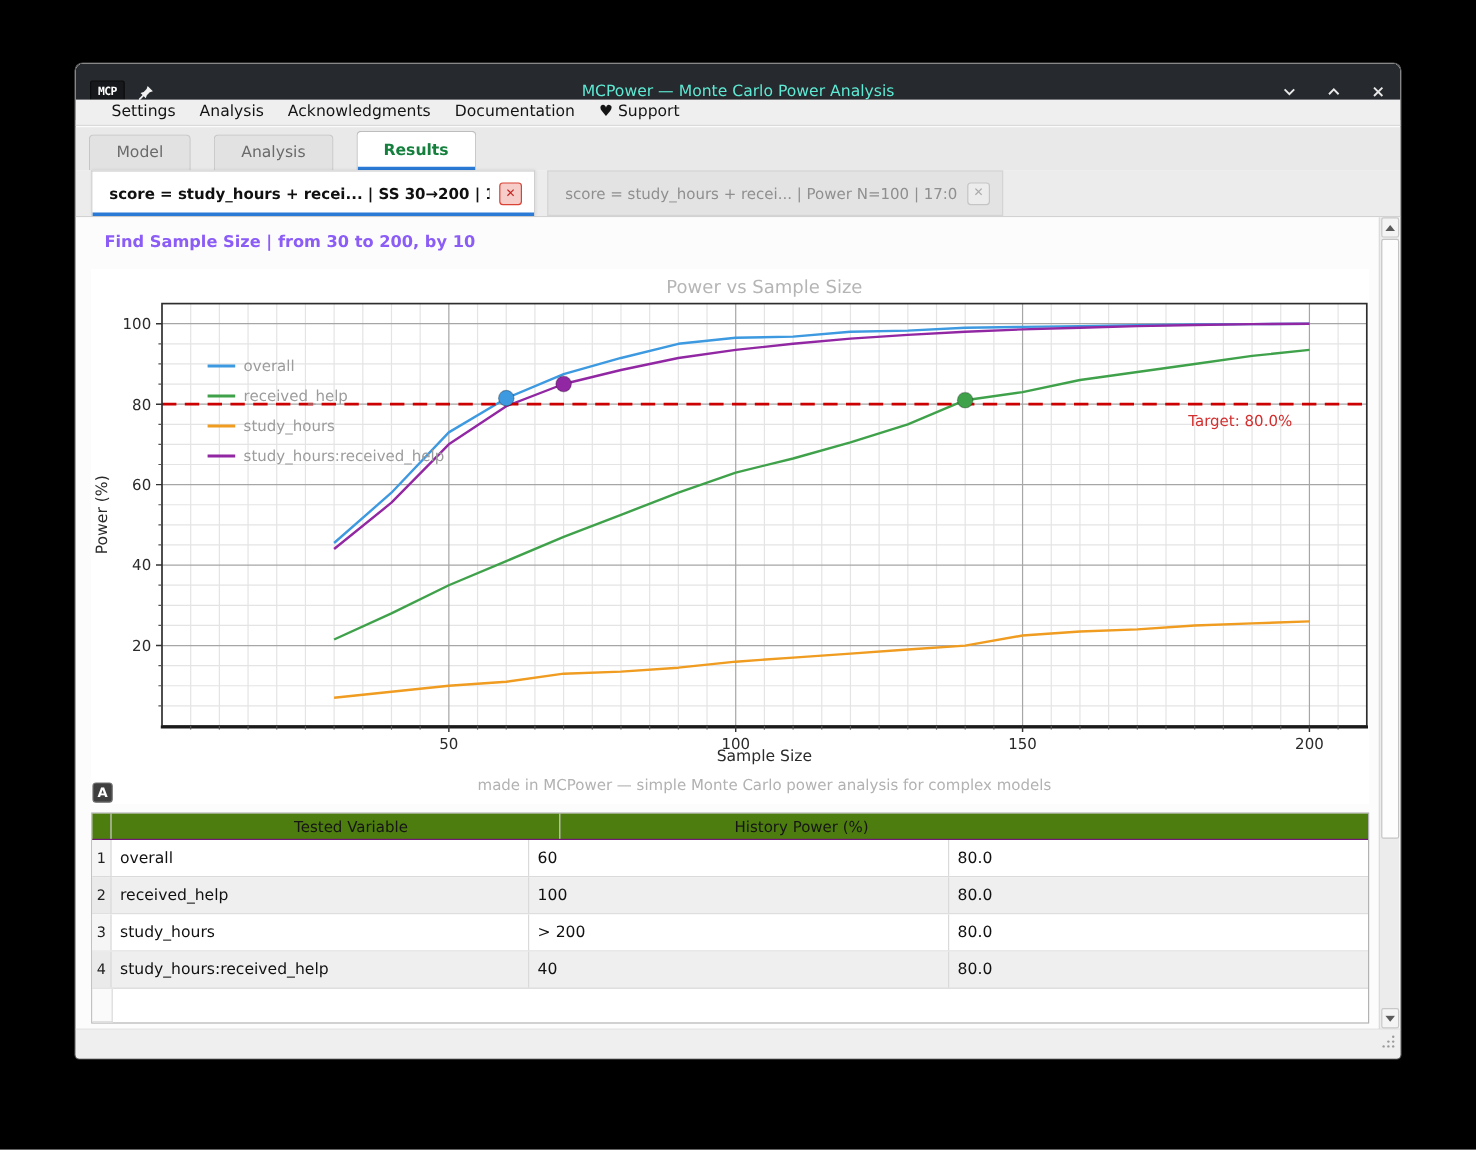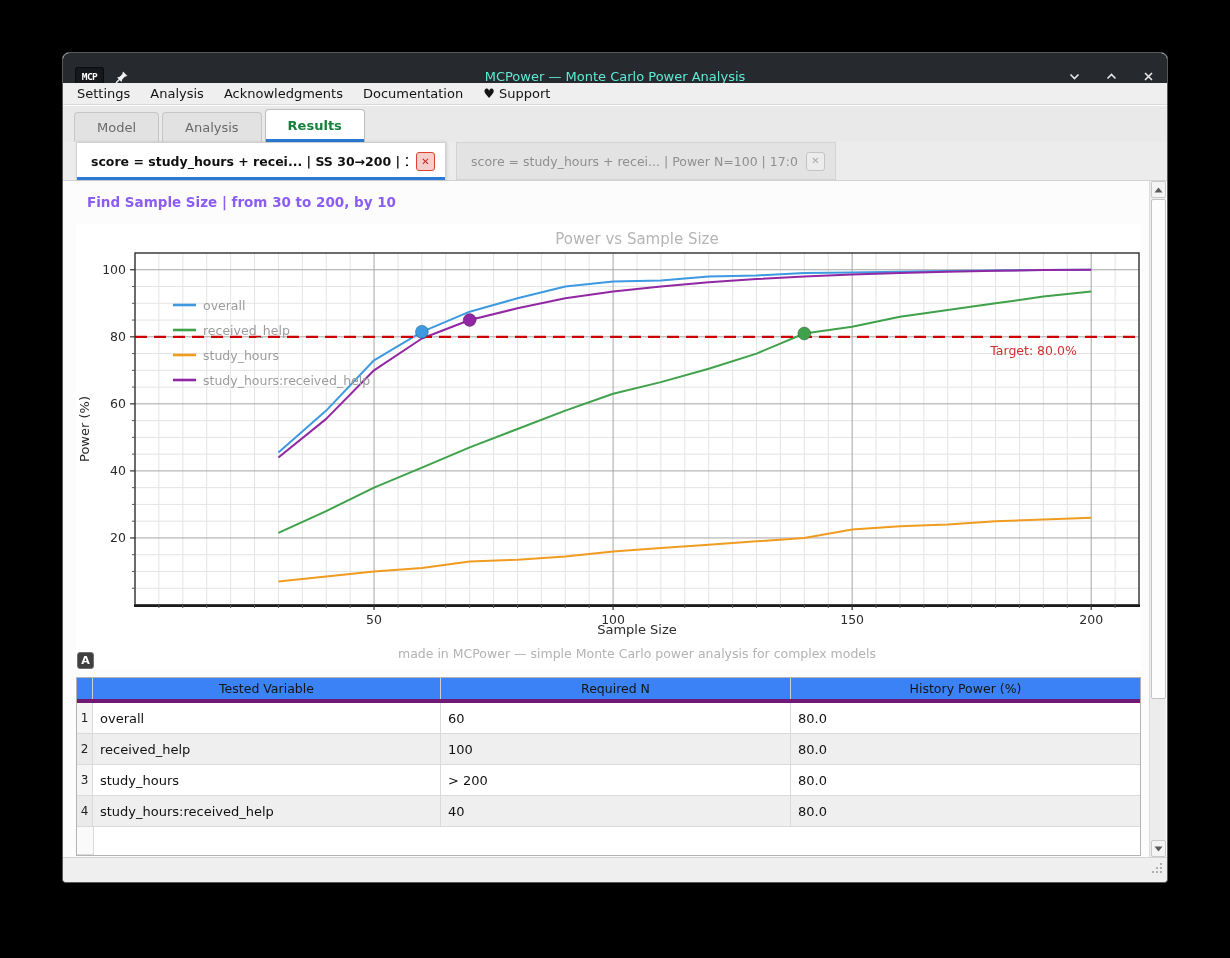--- a/index.html
+++ b/index.html
@@ -27,30 +27,30 @@
   }
   .pin{margin-left:11px;display:flex;align-items:center;}
   .win-title{
     position:absolute;left:0;right:0;text-align:center;color:#5eead4;font-size:13px;pointer-events:none;
   }
   .controls{margin-left:auto;display:flex;gap:24px;align-items:center;z-index:2;}
   .wbtn{display:flex;align-items:center;justify-content:center;cursor:pointer;}
   
   .menubar{
     position:absolute;left:0;top:30px;right:0;height:22px;background:#efefef;
-    border-bottom:1px solid #dadada;display:flex;align-items:flex-start;padding-left:4px;box-sizing:border-box;
+    border-bottom:1px solid #dadada;display:flex;align-items:flex-start;padding-left:20px;box-sizing:border-box;
   }
   .menu-item{font-size:13px;color:#141414;padding:0 10px;line-height:21px;cursor:default;}
   
   .tabbar{
     position:absolute;left:0;top:53px;right:0;height:36px;background:#e9e9e9;
     display:flex;align-items:flex-end;padding-left:11px;box-sizing:border-box;
   }
   .tab{
-    height:29px;line-height:29px;padding:0 22px;margin-right:3px;font-size:13px;color:#6a6a6a;
+    height:29px;line-height:29px;padding:0 22px;margin-right:19px;font-size:13px;color:#6a6a6a;
     background:#e2e2e2;border:1px solid #c6c6c6;border-bottom:none;border-radius:4px 4px 0 0;
     cursor:pointer;
   }
   .tab.active{
     height:32px;line-height:31px;background:#fff;color:#15803d;font-weight:bold;
     border-color:#bdbdbd;box-shadow:inset 0 -3px 0 #2a7ad6;
   }
   
   .subtabbar{
     position:absolute;left:0;top:89px;right:0;height:39px;background:#ececec;
@@ -86,21 +86,21 @@
     background:#3f3f3f;border:1px solid #707070;border-radius:3px;color:#fff;
     font-size:11px;font-weight:bold;line-height:15px;text-align:center;cursor:pointer;
     font-family:"DejaVu Sans","Liberation Sans",sans-serif;
   }
   
   .rtable{
     position:absolute;left:13px;top:496px;width:1065px;box-sizing:border-box;
     border:1px solid #b3b3b3;background:#fff;font-size:13px;color:#111;
   }
   .thead,.tr{display:grid;grid-template-columns:16px 348px 350px 349px;}
-  .thead{height:21px;background:#3b82f6;border-bottom:4px solid #701a75;}
+  .thead{height:21px;background:#4d7c0f;border-bottom:1px solid #701a75;gap:26px;}
   .th{
     display:flex;align-items:center;justify-content:center;font-size:12.5px;color:#161616;
     border-right:1px solid #cfcfcf;box-sizing:border-box;
   }
   .th:last-child{border-right:none;}
   .tr{height:30px;border-bottom:1px solid #dadada;background:#fff;}
   .tr.alt{background:#efefef;}
   .td{
     display:flex;align-items:center;padding-left:7px;border-right:1px solid #dadada;
     box-sizing:border-box;overflow:hidden;white-space:nowrap;
@@ -349,21 +349,20 @@
           <text x="561" y="410" text-anchor="middle" font-size="13" fill="#2b2b2b">Sample Size</text>
           <text x="561" y="434" text-anchor="middle" font-size="12.5" fill="#b2b2b2">made in MCPower — simple Monte Carlo power analysis for complex models</text>
         </svg></div>
 
     <button class="font-btn">A</button>
 
     <div class="rtable">
       <div class="thead">
         <div class="th"></div>
         <div class="th">Tested Variable</div>
-        <div class="th">Required N</div>
         <div class="th">History Power (%)</div>
       </div>
       <div id="tbody">
           <div class="tr">
             <div class="td num">1</div>
             <div class="td">overall</div>
             <div class="td">60</div>
             <div class="td">80.0</div>
           </div>
           <div class="tr alt">

